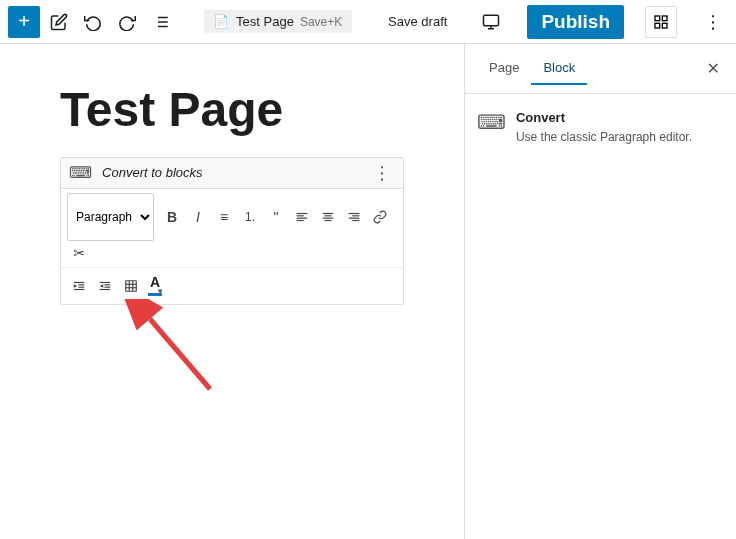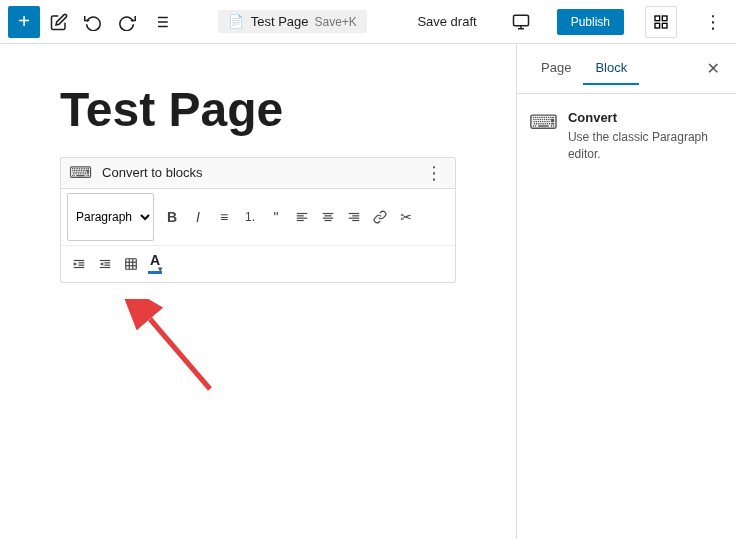--- a/index.html
+++ b/index.html
@@ -32,21 +32,21 @@
     }
     .page-info .shortcut { color: #757575; font-size: 12px; }
 
     .save-draft-btn {
       background: none; border: none; cursor: pointer; font-size: 13px;
       color: #1e1e1e; padding: 4px 8px; border-radius: 2px;
     }
 
     .publish-btn {
       background: #007cba; color: #fff; border: none; border-radius: 2px;
-      padding: 6px 14px; font-size: 12px; cursor: pointer; font-weight: 400;
+      padding: 6px 14px; font-size: 19px; cursor: pointer; font-weight: 700;
     }
 
     .settings-btn {
       background: none; border: 1px solid #ddd; border-radius: 2px;
       width: 32px; height: 32px; cursor: pointer;
       display: flex; align-items: center; justify-content: center;
     }
     .more-btn {
       background: none; border: none; cursor: pointer; padding: 4px 6px;
       font-size: 18px; color: #1e1e1e;
@@ -67,21 +67,21 @@
     .classic-block {
       border: 1px solid #ddd; border-radius: 2px; max-width: 400px;
     }
     .classic-block-header {
       display: flex; align-items: center; gap: 6px;
       padding: 4px 8px; border-bottom: 1px solid #ddd; background: #f9f9f9;
     }
     .keyboard-icon { font-size: 16px; color: #555; }
     .convert-btn {
       background: none; border: none; cursor: pointer; font-size: 13px;
-      color: #1e1e1e; padding: 2px 4px; flex: 1; text-align: left;
+      color: #1e1e1e; padding: 2px 4px; flex: 1; text-align: left; font-style: italic;
     }
     .more-options-btn {
       background: none; border: none; cursor: pointer; font-size: 18px;
       color: #555; padding: 0 4px;
     }
 
     .classic-toolbar-row {
       display: flex; align-items: center; padding: 4px 6px; gap: 2px;
       flex-wrap: wrap; border-bottom: 1px solid #eee;
     }
@@ -109,21 +109,21 @@
     .color-underline {
       display: inline-block; width: 16px; height: 3px; background: #1e73be;
       position: absolute; bottom: 2px; left: 50%; transform: translateX(-50%);
     }
     .color-arrow {
       font-size: 9px; color: #555; margin-left: 2px;
     }
 
     
     .sidebar {
-      width: 220px; border-left: 1px solid #ddd; background: #fff;
+      width: 272px; border-left: 1px solid #ddd; background: #fff;
       display: flex; flex-direction: column;
     }
     .sidebar-header {
       display: flex; align-items: center; justify-content: space-between;
       padding: 8px 12px; border-bottom: 1px solid #ddd;
     }
     .sidebar-tabs { display: flex; gap: 0; }
     .sidebar-tab {
       background: none; border: none; cursor: pointer; padding: 8px 12px;
       font-size: 13px; color: #555; border-bottom: 2px solid transparent;

